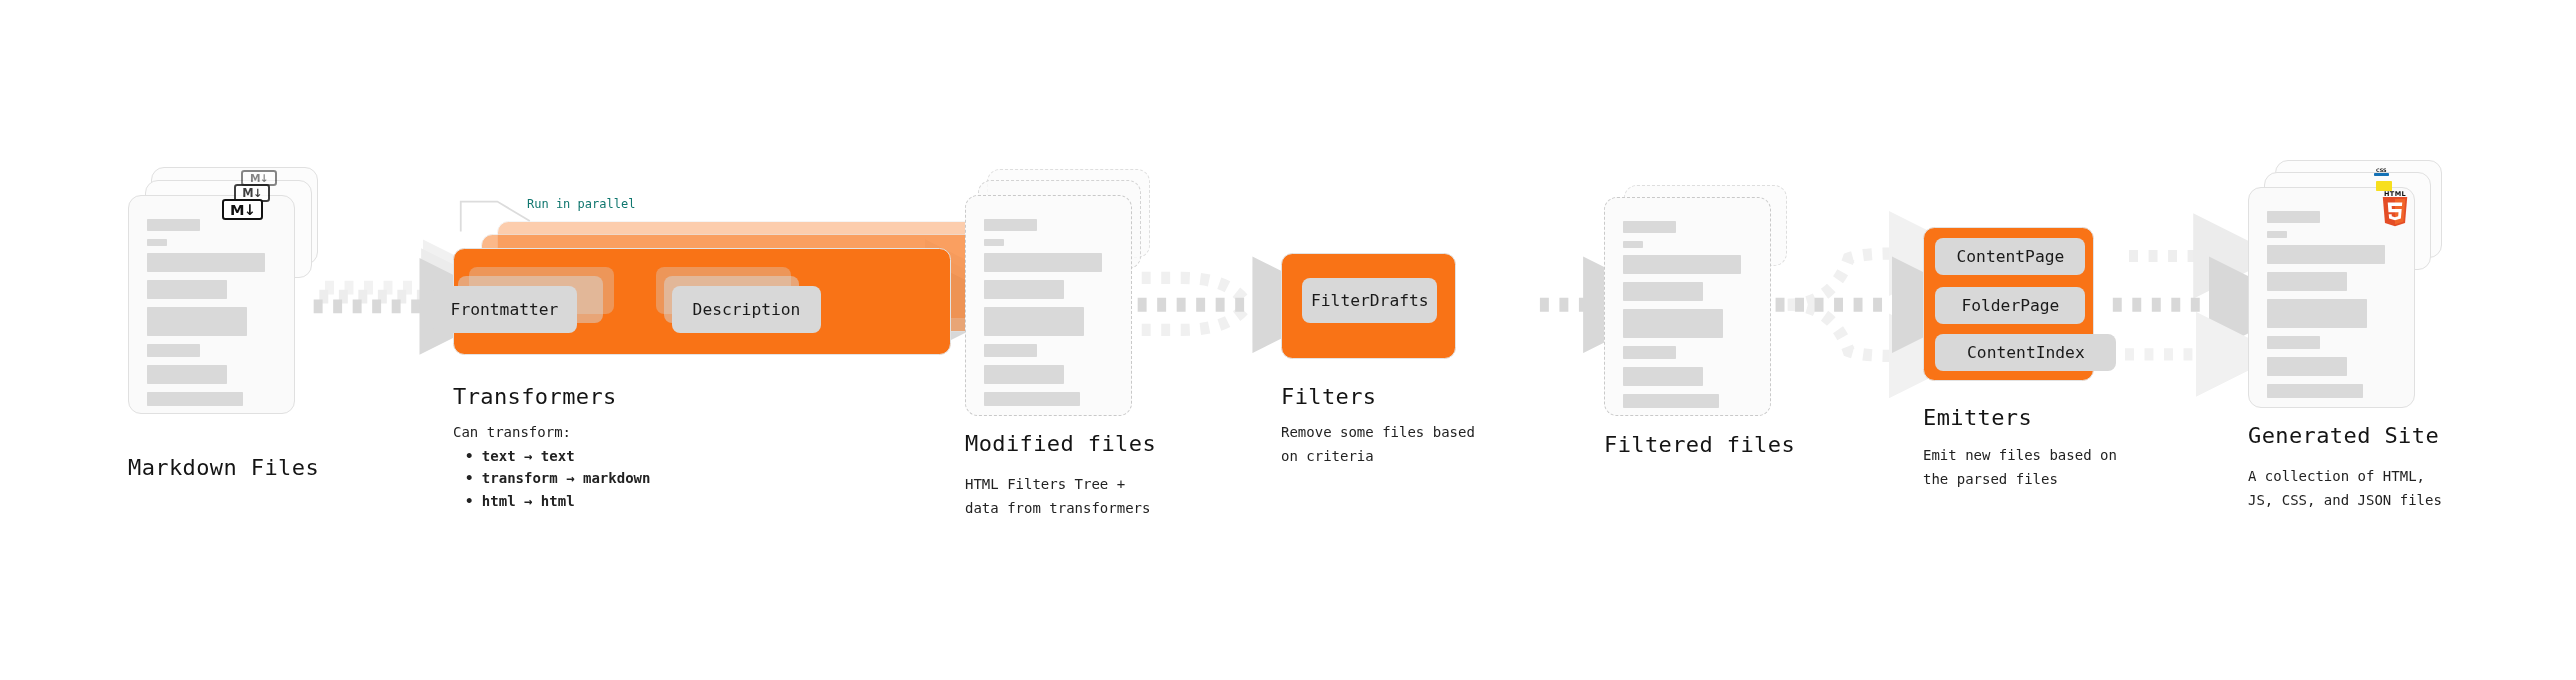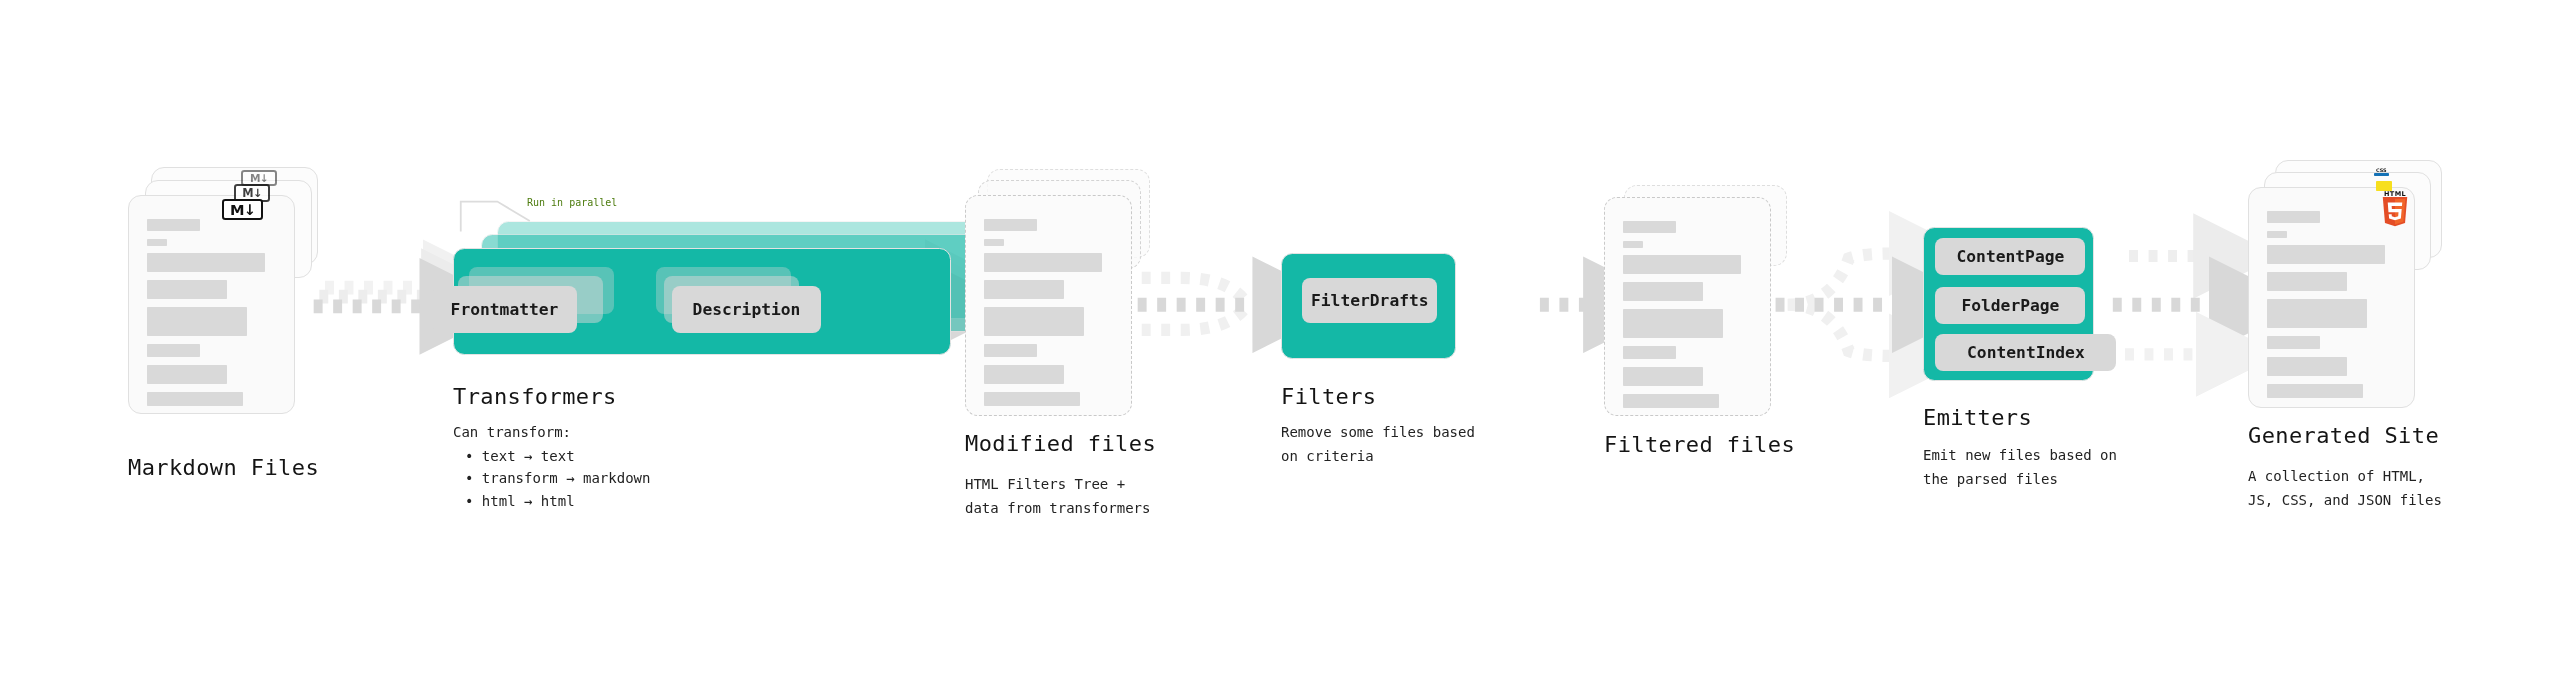--- a/index.html
+++ b/index.html
@@ -84,24 +84,23 @@
     font-weight: bold;
     letter-spacing: 0.4px;
     color: #111;
     font-family: "DejaVu Sans", "Liberation Sans", sans-serif;
   }
 
   
   .nodebox {
     position: absolute;
     box-sizing: border-box;
-    background: #14b8a6;
+    background: #f97316;
     border: 1.6px solid #e3e3e3;
     border-radius: 11.4px;
-    font-weight: bold;
   }
   .chip {
     position: absolute;
     box-sizing: border-box;
     background: #d8d8d8;
     border-radius: 8.1px;
     color: #1a1a1a;
     display: flex;
     align-items: center;
     justify-content: center;
@@ -119,30 +118,31 @@
   }
   .sub {
     position: absolute;
     font-size: 14px;
     line-height: 23.6px;
     color: #222;
     white-space: pre;
   }
   .parallel-label {
     position: absolute;
-    font-size: 10px;
-    color: #4d7c0f;
+    font-size: 12px;
+    color: #0f766e;
     white-space: nowrap;
   }
   .bullets {
     position: absolute;
     font-size: 14px;
     line-height: 23.6px;
     color: #222;
     white-space: pre;
+    font-weight: bold;
   }
 
   svg.ov { position: absolute; left: 0; top: 0; overflow: visible; }
 </style>
 </head>
 <body>
 
 <div id="stage">
 
   <svg class="ov" width="2576" height="681" viewBox="0 0 3170 838">

